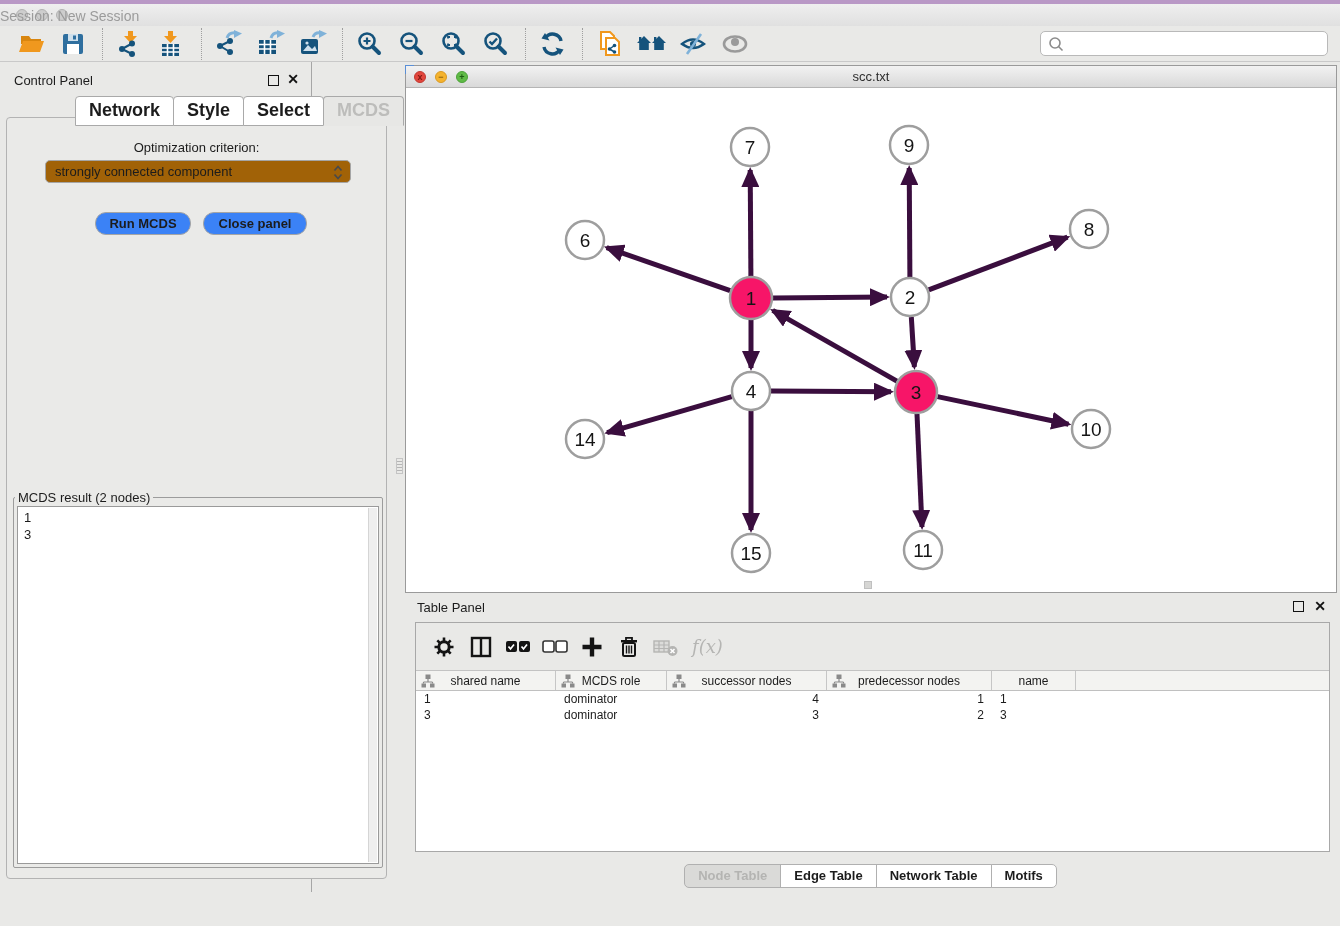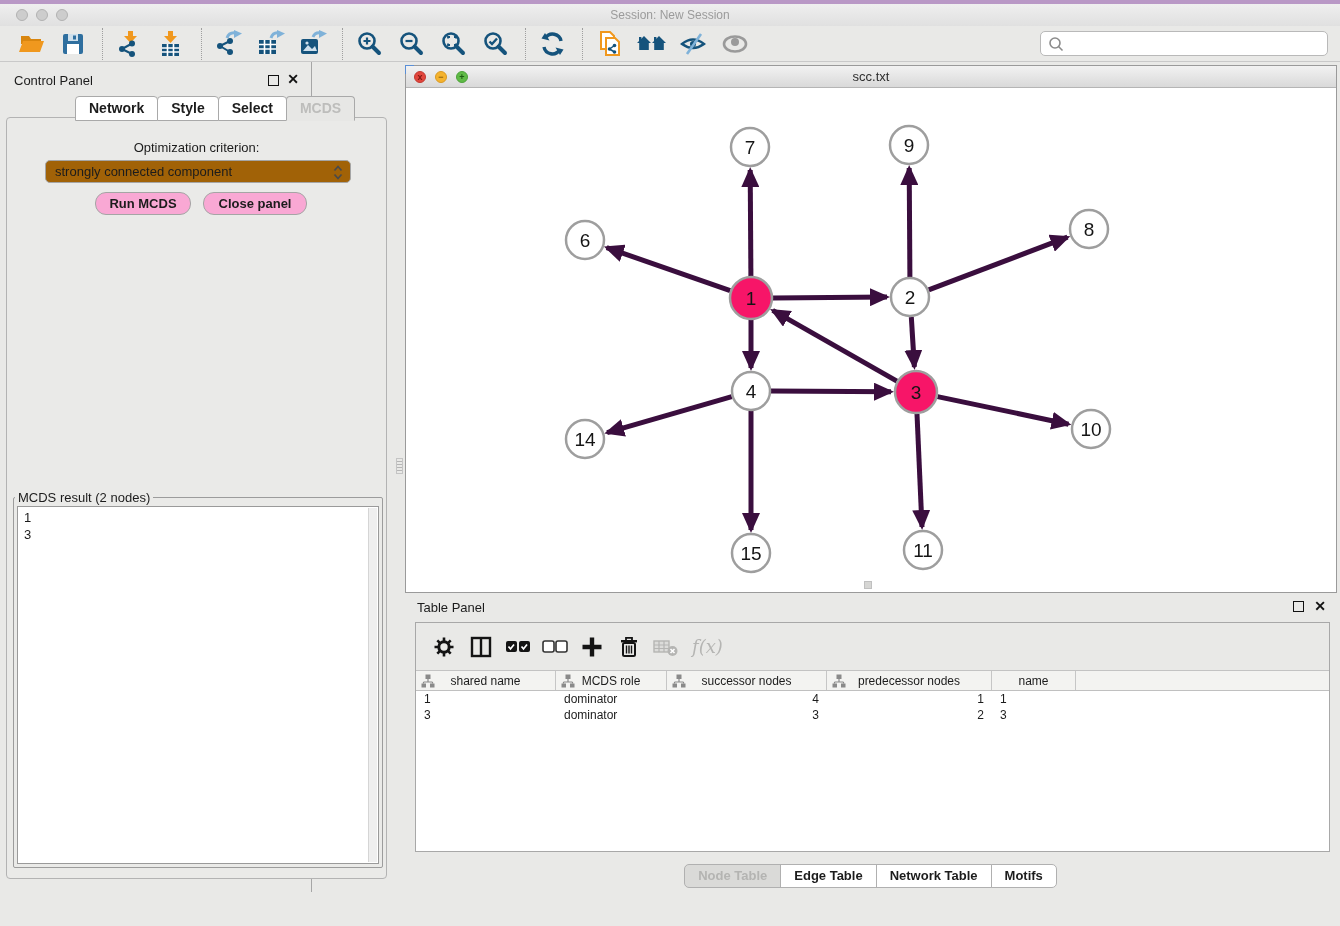--- a/index.html
+++ b/index.html
@@ -6,48 +6,48 @@
   html,body { width:1340px; height:926px; }
   body { font-family:"Liberation Sans", sans-serif; font-size:13px; color:#1c1c1c; background:#e9e9e7; overflow:hidden; }
   .app { position:relative; width:1340px; height:926px; background:#e9e9e7; }
 
   
   .top-strip { position:absolute; left:0; top:0; width:100%; height:4px; background:#b998c6; }
   .titlebar { position:absolute; left:0; top:4px; width:100%; height:22px;
               background:linear-gradient(#efefef,#e0e0e0); }
   .traffic { position:absolute; left:16px; top:5px; display:flex; gap:8px; }
   .traffic .dot { width:12px; height:12px; border-radius:50%; background:#cdcdcd; border:1px solid #b2b2b2; }
-  .win-title { position:absolute; left:0; right:0; top:4px; text-align:center; color:#9b9b9b; font-size:12px; }
+  .win-title { position:absolute; left:0; right:0; top:4px; text-align:left; color:#9b9b9b; font-size:14px; }
 
   
   .toolbar { position:absolute; left:0; top:26px; width:100%; height:36px;
              border-bottom:1px solid #c9c9c9; display:flex; align-items:center; padding-left:14px; }
   .tb-btn { width:34px; height:32px; display:flex; align-items:center; justify-content:center; margin-right:8px; }
   .tb-sep { height:32px; border-left:1px dotted #9f9f9f; margin:0 10px 0 4px; }
   .searchbox { position:absolute; right:12px; top:5px; width:288px; height:25px; background:#fff;
                border:1px solid #b9b9b9; border-radius:5px; display:flex; align-items:center; padding-left:6px; }
 
   
   .control-panel { position:absolute; left:0; top:62px; width:312px; height:830px;
                    background:#e9e9e7; border-right:1px solid #a6a6a6; }
   .panel-title { position:absolute; left:14px; top:11px; font-size:13px; color:#1c1c1c; }
   .panel-float { position:absolute; width:11px; height:11px; border:1.5px solid #111; top:13px; }
   .panel-close { position:absolute; top:10px; font-weight:bold; font-size:14px; color:#111; line-height:14px; }
   .cp-tabs { position:absolute; left:76px; top:34px; display:flex; }
-  .cp-tab { border:1px solid #a9a9a9; background:#fff; padding:3px 13px 4px; font-weight:700; font-size:14px;
+  .cp-tab { border:1px solid #a9a9a9; background:#fff; padding:3px 13px 4px; font-weight:700; font-size:18px;
             margin-left:-1px; border-radius:4px 4px 0 0; position:relative; z-index:2; }
   .cp-tab.inactive-look { background:#e7e7e5; color:#bdbdbb; border-bottom-color:#e7e7e5; }
   .cp-box { position:absolute; left:6px; top:55px; width:381px; height:762px;
             border:1px solid #b3b3b3; border-radius:4px; background:#eaeae8; z-index:1; }
   .opt-label { position:absolute; left:0; width:100%; top:22px; text-align:center; }
   .cp-select { position:absolute; left:38px; top:42px; width:306px; height:23px; background:#a16207;
                border:1px solid #a5a5a5; border-radius:5px; display:flex; align-items:center;
                padding:0 22px 0 9px; font-size:13px; }
   .cp-select .stepper { position:absolute; right:7px; top:4px; }
-  .cp-btn { position:absolute; top:74px; height:23px; background:#f9a8d4; border:1px solid #a5a5a5;
+  .cp-btn { position:absolute; top:94px; height:23px; background:#3b82f6; border:1px solid #a5a5a5;
             border-radius:11px; font-weight:700; font-size:13px; display:flex; align-items:center; justify-content:center; }
   .btn-run { left:88px; width:96px; }
   .btn-close-panel { left:196px; width:104px; }
   fieldset.mcds-result { position:absolute; left:6px; top:372px; width:370px; height:378px;
             border:1px solid #9c9c9c; border-radius:2px; background:transparent; }
   fieldset.mcds-result legend { font-size:13px; padding:0 3px; margin-left:1px; }
   .result-area { position:absolute; left:3px; right:3px; top:1px; bottom:3px; background:#fff;
                  border:1px solid #9a9a9a; }
   .result-area pre { font-family:"Liberation Sans", sans-serif; font-size:13px; line-height:17px; padding:2px 6px; }
   .result-scroll { position:absolute; right:1px; top:1px; bottom:1px; width:9px; background:#efefef; border-left:1px solid #d5d5d5; }

